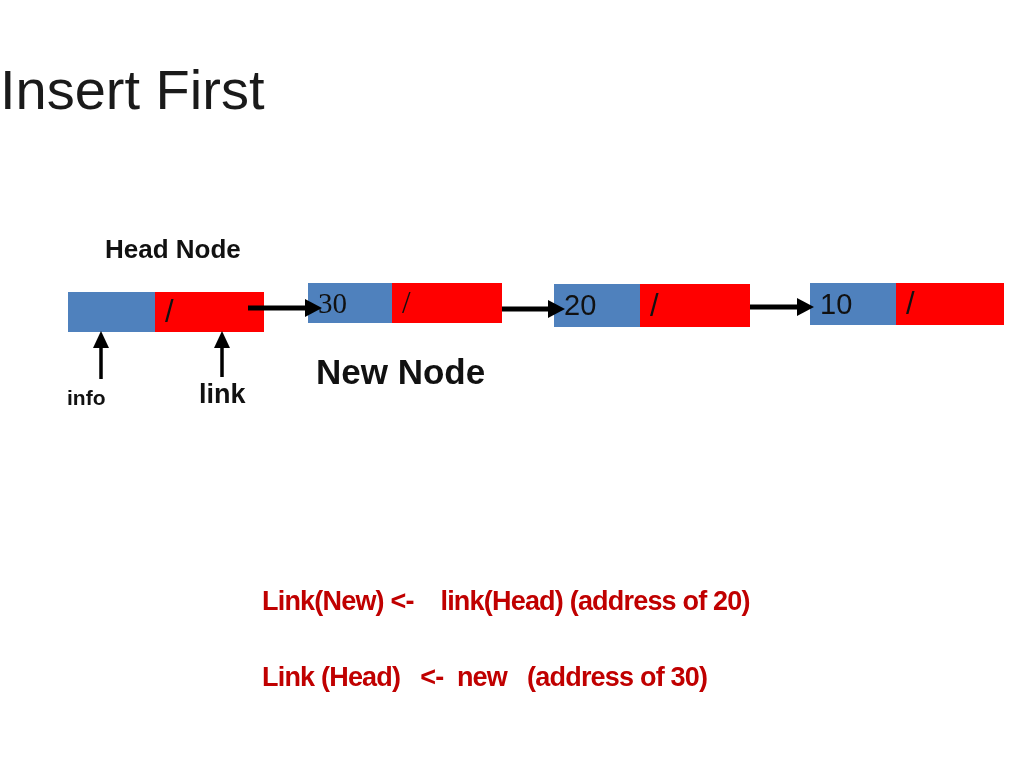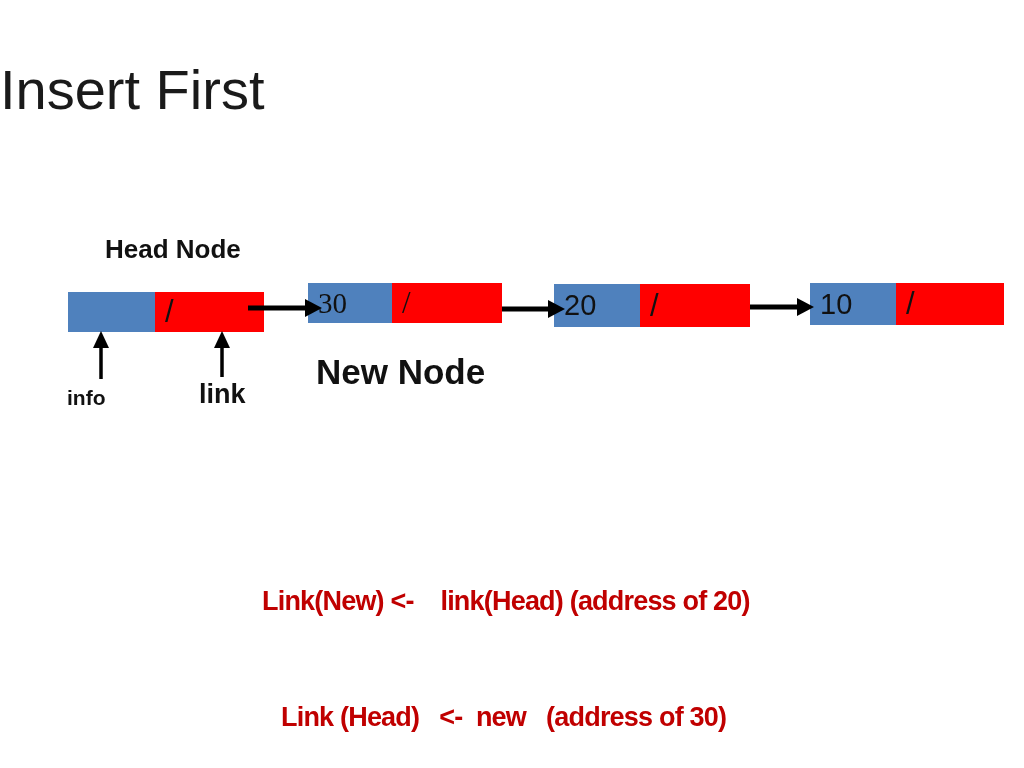--- a/index.html
+++ b/index.html
@@ -24,21 +24,21 @@
     font-size:29px;color:#111;overflow:hidden;
   }
   .cell.info-cell{background:var(--node-blue,#4f81bd);padding-left:10px;}
   .cell.link-cell{background:var(--node-red,#ff0000);padding-left:10px;}
   .cell .slash{font-size:31px;color:#111;}
   .stmt{
     position:absolute;left:262px;font-weight:bold;font-size:27px;
     letter-spacing:-0.8px;color:var(--statement-red,#c00000);white-space:pre;
   }
   .stmt.s1{top:586px;text-align:right;}
-  .stmt.s2{top:702px;margin-left:19px;}
+  .stmt.s2{top:662px;}
   svg.arrows{position:absolute;left:0;top:0;pointer-events:none;}
 </style>
 </head>
 <body>
 
 <div class="slide">
 
   <div class="title">Insert First</div>
 
   <div class="lbl head-node">Head Node</div>

